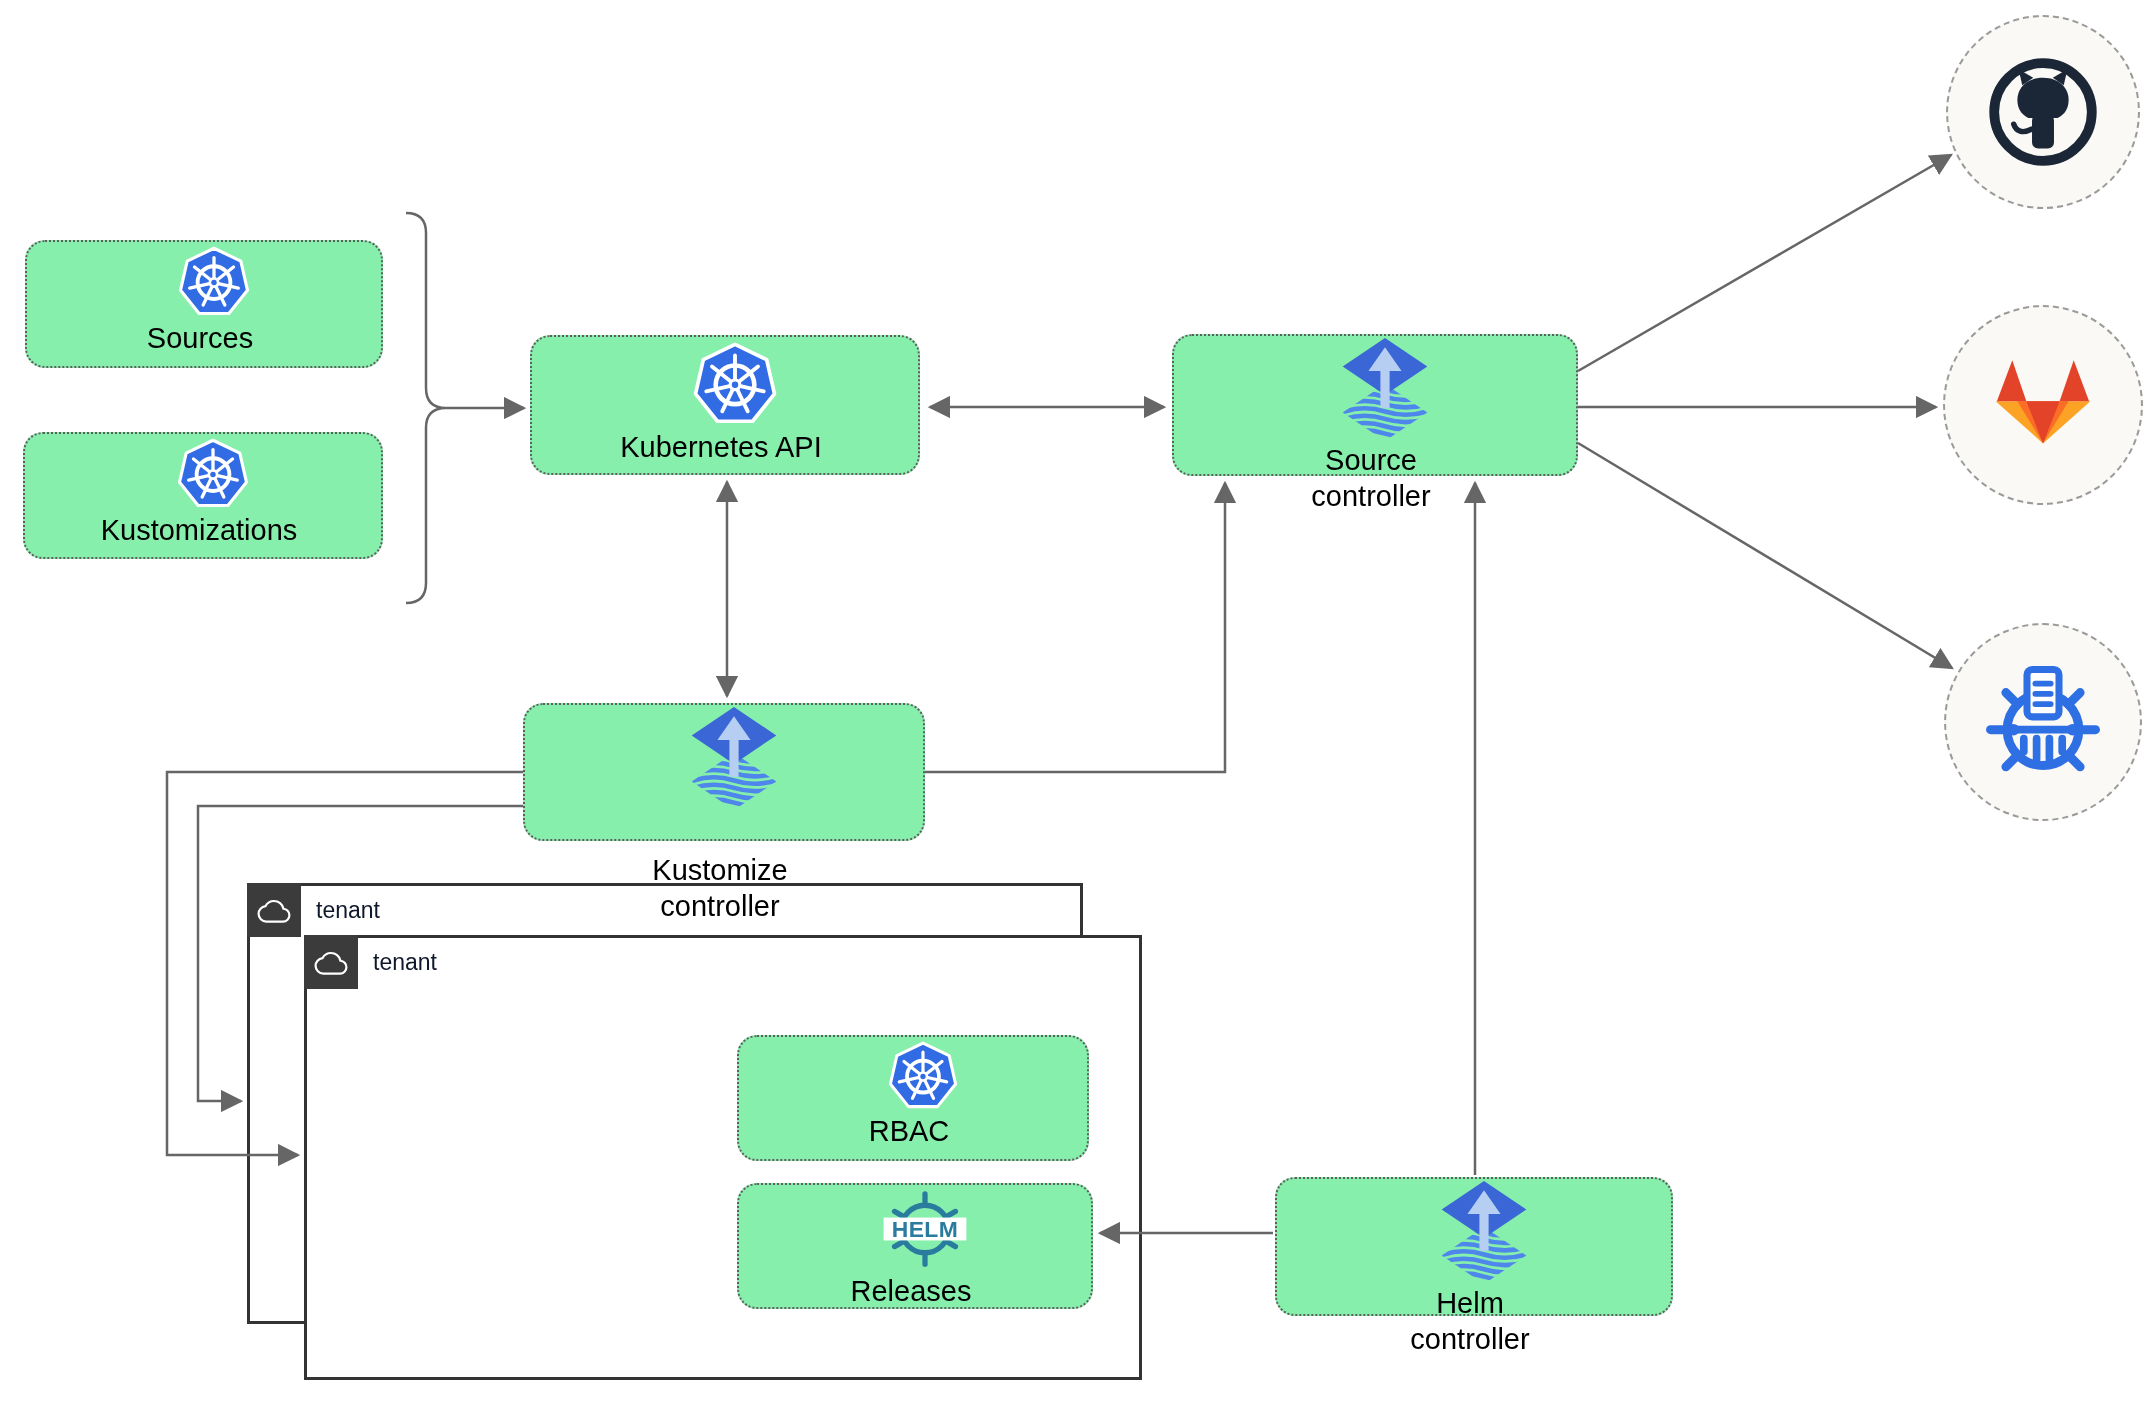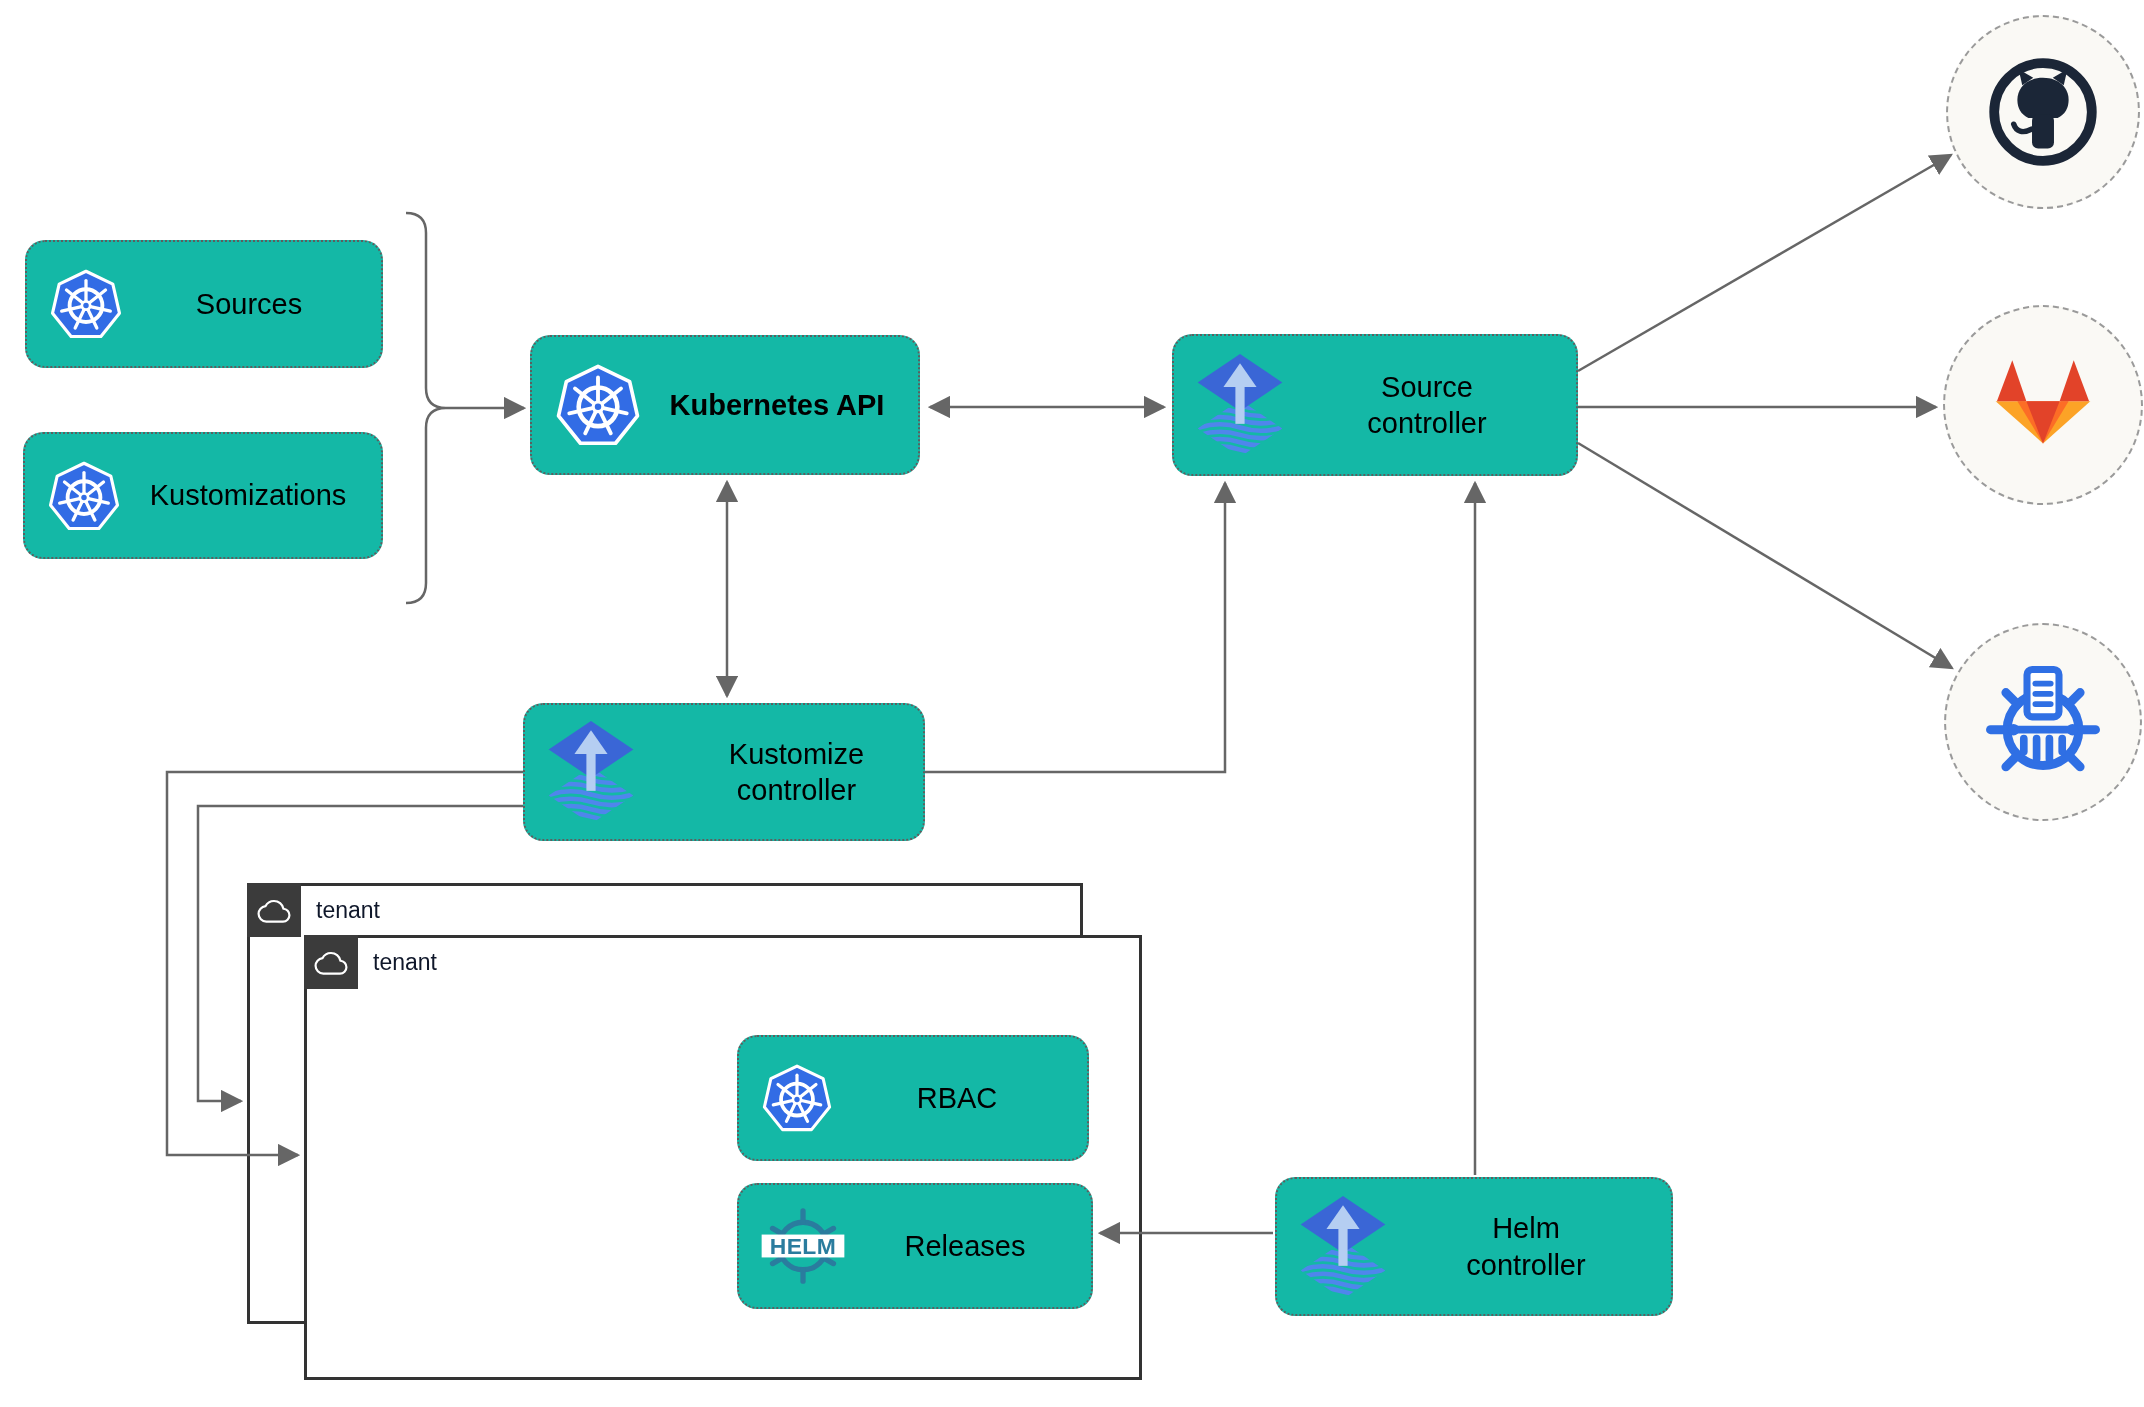--- a/index.html
+++ b/index.html
@@ -1,20 +1,20 @@
 <!DOCTYPE html>
 <html><head>
 <meta charset="utf-8">
 <style>
   html,body{margin:0;padding:0;background:#ffffff;font-family:"Liberation Sans",sans-serif;}
   #canvas{position:relative;width:2144px;height:1407px;background:#ffffff;overflow:hidden;}
 
   
-  .node{position:absolute;background:#14b8a6;border:2px dotted #5e5e5e;border-radius:20px;
-        display:flex;align-items:center;box-sizing:border-box;z-index:3;}
+  .node{position:absolute;background:#86efac;border:2px dotted #5e5e5e;border-radius:20px;
+        display:flex;align-items:center;box-sizing:border-box;z-index:3;flex-direction:column;}
   .node .nicon{flex:none;margin-left:20px;}
   .node .label{flex:1;text-align:center;font-size:29px;color:#000;line-height:1.25;padding-right:8px;}
   .node.two-line .label span{display:inline-block;max-width:185px;}
 
   
   .tenant{position:absolute;background:#ffffff;border:3px solid #333333;box-sizing:border-box;}
   .tenant .tab{position:absolute;top:-3px;left:-3px;width:54px;height:54px;background:#3b3b3b;
                display:flex;align-items:center;justify-content:center;}
   .tenant .tlabel{position:absolute;left:66px;top:-3px;height:54px;line-height:54px;
                   font-size:23px;color:#0f172a;}
@@ -160,21 +160,21 @@
     <div class="label">Sources</div>
   </div>
 
   <div class="node" style="left:23px;top:432px;width:360px;height:127px;align-items:center;">
     <svg class="nicon" width="78" height="78">
         <use href="#sym-k8s"></use>
       </svg>
     <div class="label">Kustomizations</div>
   </div>
 
-  <div class="node" style="left:530px;top:335px;width:390px;height:140px;font-weight:bold;">
+  <div class="node" style="left:530px;top:335px;width:390px;height:140px;">
     <svg class="nicon" width="92" height="92">
         <use href="#sym-k8s"></use>
       </svg>
     <div class="label">Kubernetes API</div>
   </div>
 
   <div class="node two-line" style="left:1172px;top:334px;width:406px;height:142px;">
     <svg class="nicon" width="92" height="106">
         <use href="#sym-flux"></use>
       </svg>

